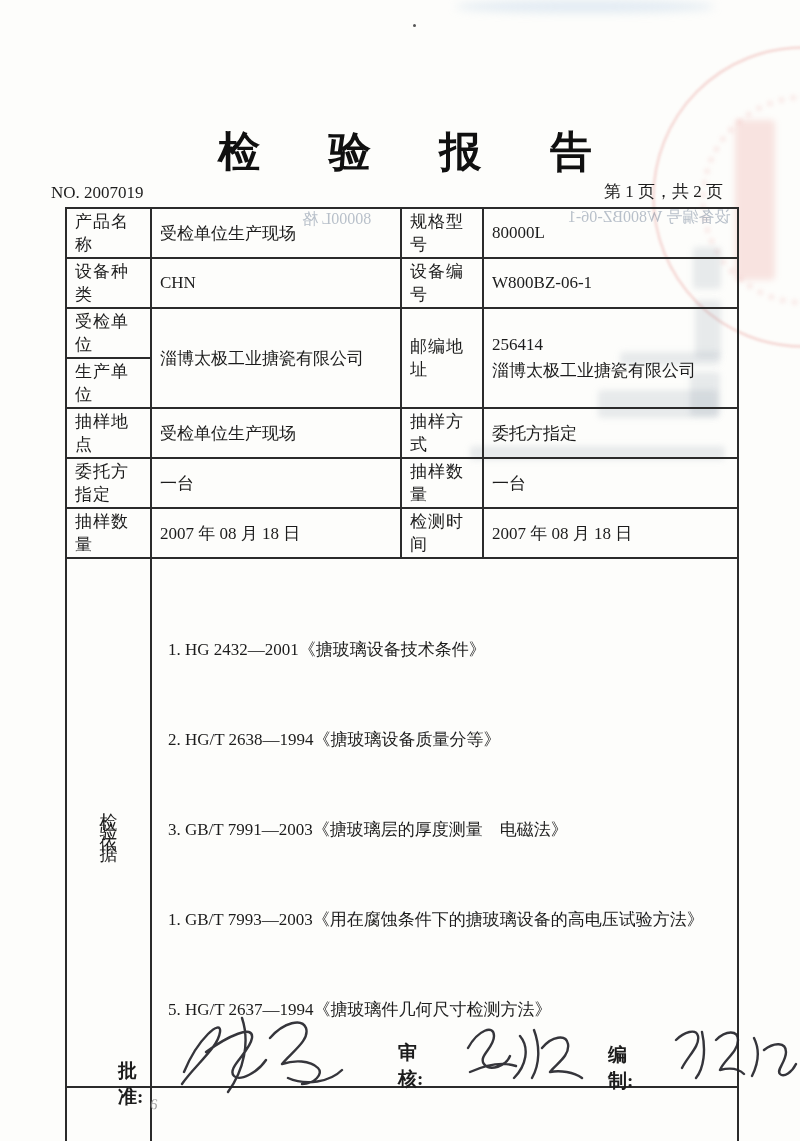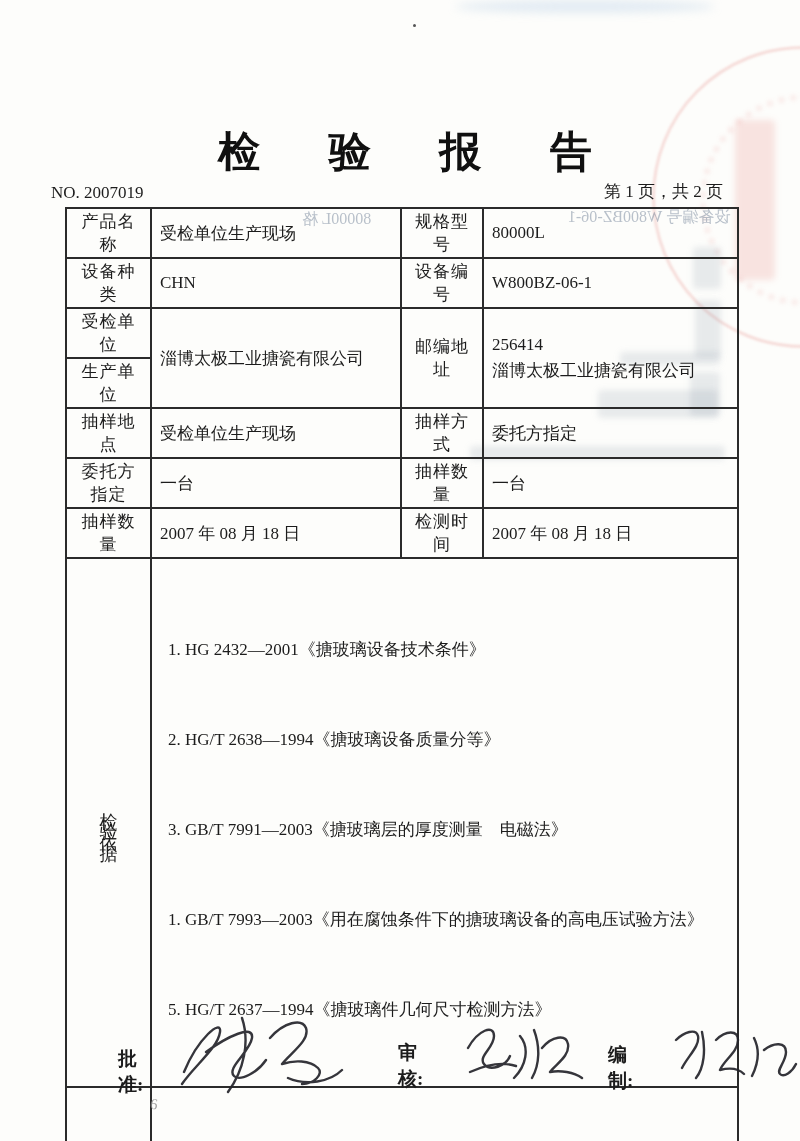--- a/index.html
+++ b/index.html
@@ -38,40 +38,40 @@
   }
   table.report td{
     border:2px solid #2b2b2b;
     padding:1px 8px;
     vertical-align:middle;
     overflow:hidden;
   }
   col.c1{width:85px}col.c2{width:250px}col.c3{width:82px}col.c4{width:255px}
   tr.r{height:32px}
   tr.r7{height:33px}
-  td.lbl{text-align:center;padding:1px 2px;letter-spacing:1px;}
+  td.lbl{padding:1px 2px;letter-spacing:1px;}
   td.val{text-align:left;}
   td.addr{line-height:1.55;padding-top:4px;padding-bottom:4px;}
   td.vcell{text-align:center;}
   .vtext{
     writing-mode:vertical-lr;text-orientation:upright;
     display:inline-block;font-size:18px;letter-spacing:11px;
   }
   tr.sec-basis{height:158px}
   tr.sec-items{height:120px}
   td.seccontent{vertical-align:top;}
   .list{padding:15px 4px 0 8px;line-height:30px;white-space:pre-wrap;}
 
   
   .sig-group{position:absolute;height:100px;}
   .sig-label{position:absolute;left:0;font-size:19px;font-weight:700;}
   .sig-svg{position:absolute;}
   .sig-svg path{fill:none;stroke:#24242a;stroke-width:2.4;stroke-linecap:round;stroke-linejoin:round;opacity:.92;}
   #sig-approve{left:118px;top:1016px;}
-  #sig-approve .sig-label{top:30px;}
+  #sig-approve .sig-label{top:42px;}
   #sig-approve .sig-svg{left:52px;top:-8px;}
   #sig-review{left:398px;top:1020px;}
   #sig-review .sig-label{top:20px;}
   #sig-review .sig-svg{left:56px;top:-6px;}
   #sig-prepare{left:608px;top:1022px;}
   #sig-prepare .sig-label{top:20px;}
   #sig-prepare .sig-svg{left:58px;top:-4px;}
 
   
   .bleed-ring{

